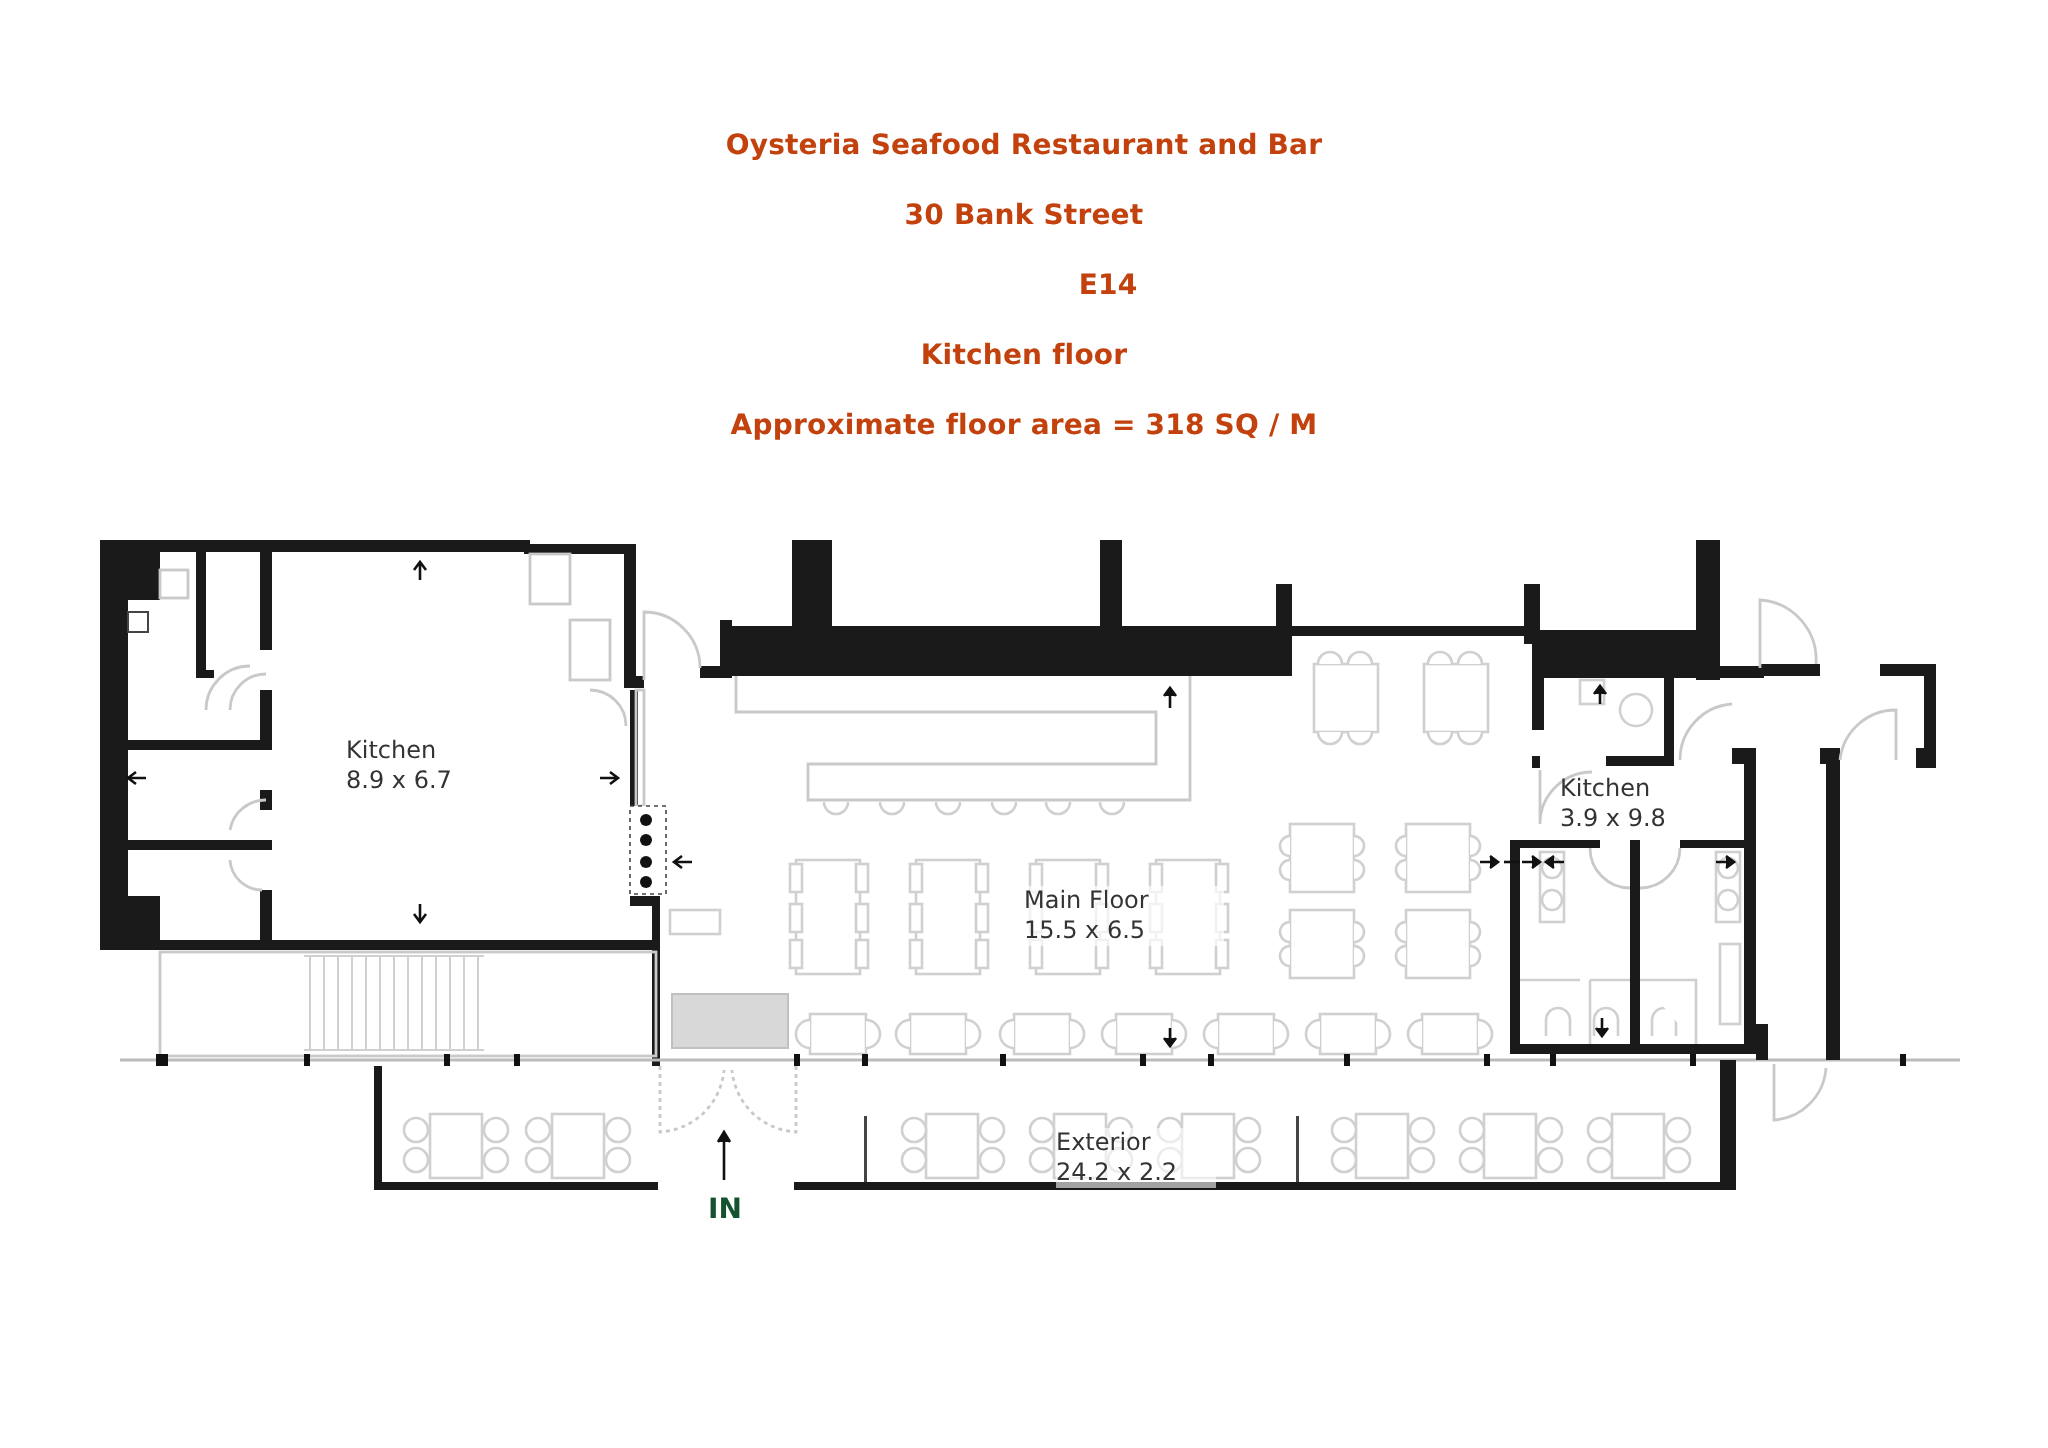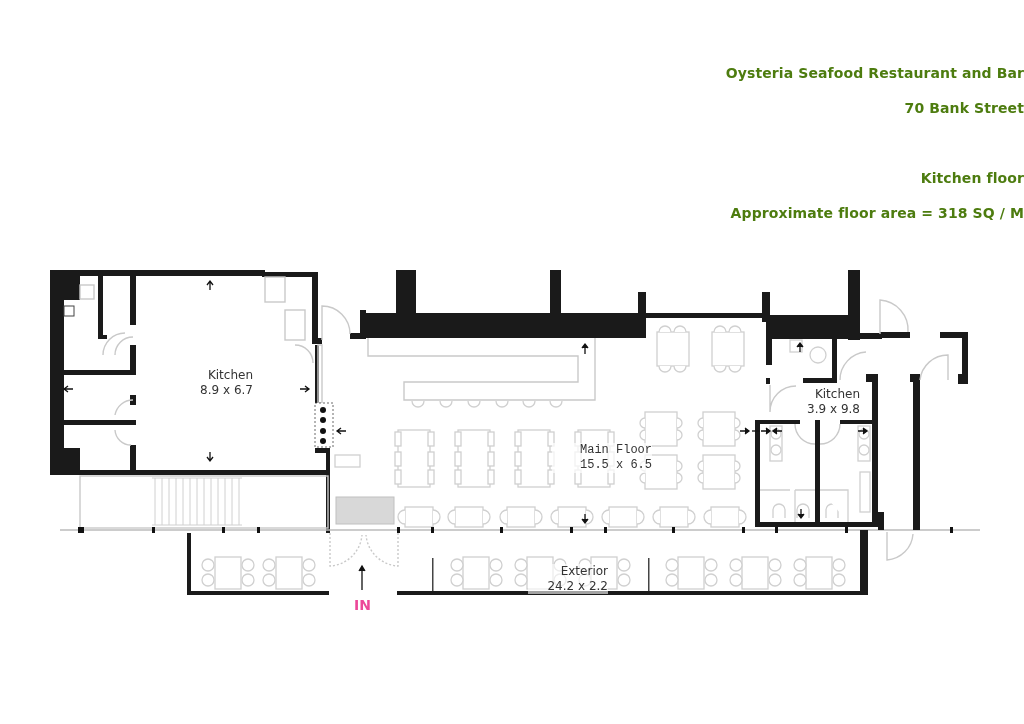--- a/index.html
+++ b/index.html
@@ -1,33 +1,33 @@
 <!DOCTYPE html>
 <html><head>
 <meta charset="utf-8">
 <style>
   html, body { margin:0; padding:0; background:#ffffff; }
   body { width:1024px; height:724px; position:relative; overflow:hidden;
          font-family: "DejaVu Sans", "Liberation Sans", sans-serif; color:#1a1a1a; }
-  .hdr { position:absolute; left:0; width:1024px; text-align:right;
-         font-size:14px; font-weight:bold; letter-spacing:0.1px; color:#4d7c0f; }
+  .hdr { position:absolute; left:0; width:1024px; text-align:center;
+         font-size:14px; font-weight:bold; letter-spacing:0.1px; color:#c2410c; }
   #plan { position:absolute; left:0; top:0; }
-  .room-label { position:absolute; text-align:right; font-size:12px; line-height:15px;
+  .room-label { position:absolute; text-align:left; font-size:12px; line-height:15px;
                 color:#333; font-family:"DejaVu Sans", sans-serif; }
-  .in-label { position:absolute; font-weight:bold; font-size:14px; color:#ec4899;text-align:right; }
+  .in-label { position:absolute; font-weight:bold; font-size:14px; color:#14532d;text-align:right; }
   .wall { fill:#1a1a1a; }
   .thin { stroke:#c9c9c9; stroke-width:1.4; fill:none; }
   .furn { stroke:#d0d0d0; stroke-width:1.3; fill:#fff; }
   .arrow { stroke:#111; stroke-width:1.3; fill:#111; }
 </style>
 </head>
 <body>
 
 <div class="hdr" style="top:65px;">Oysteria Seafood Restaurant and Bar</div>
-<div class="hdr" style="top:100px;">70 Bank Street</div>
+<div class="hdr" style="top:100px;">30 Bank Street</div>
 <div class="hdr" style="top:135px;padding-left:42px;">E14</div>
 <div class="hdr" style="top:170px;">Kitchen floor</div>
 <div class="hdr" style="top:205px;">Approximate floor area = 318 SQ / M</div>
 
 <svg id="plan" width="1024" height="724" viewBox="0 0 1024 724">
 
   <g>
     <rect class="wall" x="50" y="270" width="14" height="205"></rect>
     <rect class="wall" x="50" y="270" width="215" height="6"></rect>
     <rect class="wall" x="262" y="272" width="56" height="5"></rect>
@@ -308,21 +308,21 @@
       <circle cx="800" cy="580" r="6"></circle>
       <circle cx="839" cy="565" r="6"></circle>
       <circle cx="839" cy="580" r="6"></circle>
   </g>
 </svg>
 
 <div class="room-label" style="left:173px; top:368px; width:80px;">
   <div>Kitchen</div>
   <div>8.9 x 6.7</div>
 </div>
-<div class="room-label" style="left:552px; top:443px; width:100px; background:rgba(255,255,255,0.7);font-family:Liberation Mono, monospace;">
+<div class="room-label" style="left:512px; top:443px; width:100px; background:rgba(255,255,255,0.7);">
   <div>Main Floor</div>
   <div>15.5 x 6.5</div>
 </div>
 <div class="room-label" style="left:780px; top:387px; width:80px;">
   <div>Kitchen</div>
   <div>3.9 x 9.8</div>
 </div>
 <div class="room-label" style="left:528px; top:545px; width:80px; background:rgba(255,255,255,0.6);margin-top:19px;">
   <div>Exterior</div>
   <div>24.2 x 2.2</div>

